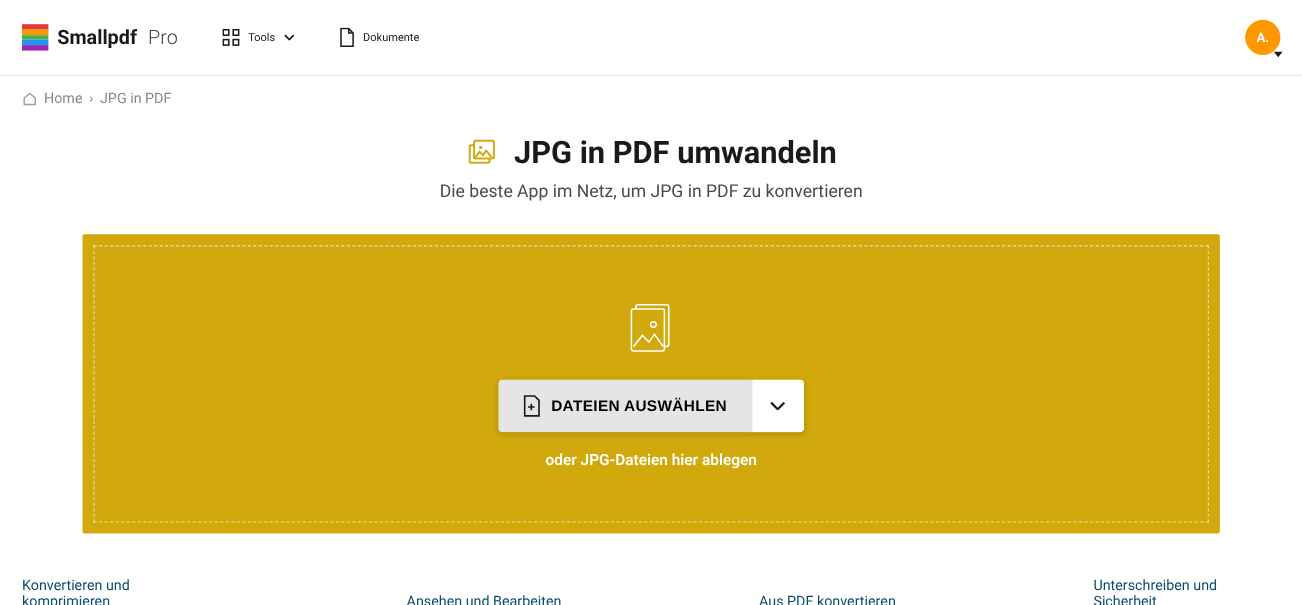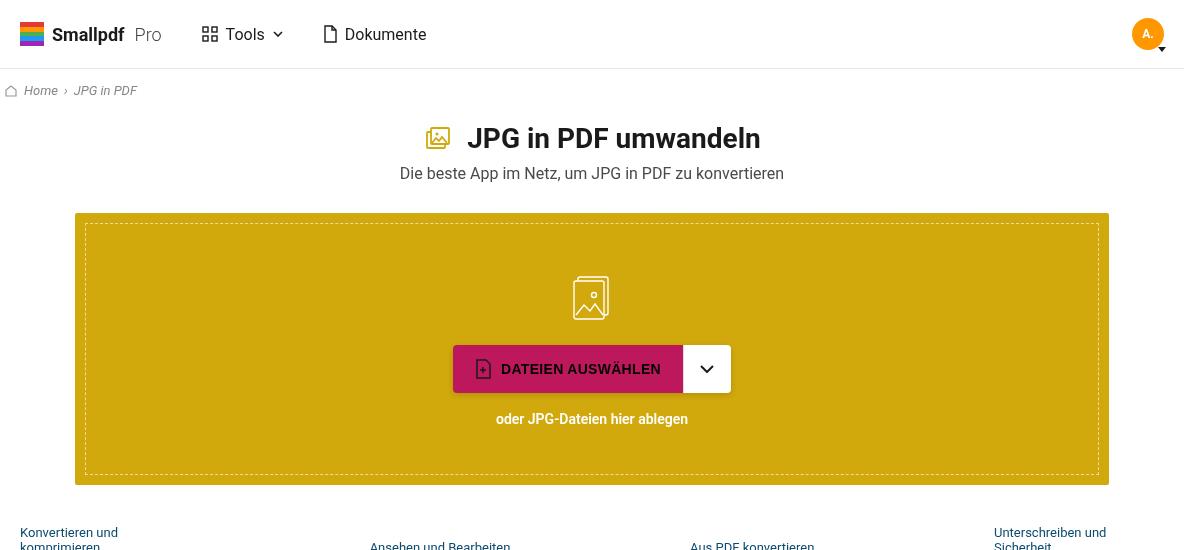--- a/index.html
+++ b/index.html
@@ -3,36 +3,36 @@
 <meta charset="utf-8">
 <style>
 * { margin: 0; padding: 0; box-sizing: border-box; }
 body { font-family: -apple-system, BlinkMacSystemFont, "Segoe UI", Roboto, Helvetica, Arial, sans-serif; background: #fff; color: #1a1a1a; width: 1184px; }
 .header { display: flex; align-items: center; height: 69px; padding: 0 20px; border-bottom: 1px solid #e8e8e8; }
 .logo-block { display: flex; align-items: center; gap: 8px; margin-right: 40px; }
 .logo-mark { width: 24px; height: 24px; display: flex; flex-direction: column; }
 .logo-mark span { flex: 1; }
 .logo-text { font-size: 18px; font-weight: 700; }
 .logo-pro { font-size: 18px; font-weight: 300; margin-left: 2px; color: #444; }
-.nav-item { display: flex; align-items: center; gap: 8px; margin-right: 40px; font-size: 16px; color: #1a1a1a; cursor: pointer; }
+.nav-item { display: flex; align-items: center; gap: 8px; margin-right: 40px; font-size: 10px; color: #1a1a1a; cursor: pointer; }
 .nav-item svg { display: block; }
 .spacer { flex: 1; }
 .avatar { width: 32px; height: 32px; border-radius: 50%; background: #ff9800; color: #fff; display: flex; align-items: center; justify-content: center; font-size: 12px; font-weight: 700; position: relative; cursor: pointer; }
 .avatar-caret { position: absolute; right: -2px; bottom: -2px; width: 0; height: 0; border-left: 4px solid transparent; border-right: 4px solid transparent; border-top: 5px solid #1a1a1a; }
-.breadcrumb { display: flex; align-items: flex-end; gap: 6px; padding: 14px 4px; font-size: 13px; color: #878787; font-style: italic; }
+.breadcrumb { display: flex; align-items: flex-start; gap: 6px; padding: 14px 20px; font-size: 13px; color: #878787; }
 .breadcrumb a { color: #878787; text-decoration: none; }
 .breadcrumb svg { display: block; }
 .hero { text-align: center; margin-top: 10px; }
 .hero-title { display: inline-flex; align-items: center; gap: 14px; font-size: 28px; font-weight: 700; }
 .hero-sub { font-size: 16px; color: #4a4a4a; margin-top: 6px; }
 .dropzone-wrap { padding: 0 75px; margin-top: 30px; }
 .dropzone { background: #d1a90d; padding: 10px; border-radius: 2px; }
 .dropzone-inner { border: 1px dashed rgba(255,255,255,0.6); height: 252px; display: flex; flex-direction: column; align-items: center; justify-content: center; gap: 18px; }
 .file-btn-group { display: flex; box-shadow: 0 2px 6px rgba(0,0,0,0.15); border-radius: 4px; overflow: hidden; }
-.file-btn { background: #be185d; border: none; height: 48px; padding: 0 22px; display: flex; align-items: center; gap: 10px; font-size: 14px; font-weight: 700; letter-spacing: 0.3px; cursor: pointer; }
+.file-btn { background: #e5e5e5; border: none; height: 48px; padding: 0 22px; display: flex; align-items: center; gap: 10px; font-size: 14px; font-weight: 700; letter-spacing: 0.3px; cursor: pointer; }
 .file-btn-caret { background: #fff; border: none; border-left: 1px solid #e0e0e0; width: 48px; height: 48px; display: flex; align-items: center; justify-content: center; cursor: pointer; }
 .drop-hint { color: #fff; font-size: 14px; font-weight: 600; }
 .footer-links { display: flex; justify-content: space-between; padding: 40px 20px 10px; font-size: 13px; color: #0c4a6e; align-items: flex-end; }
 .footer-col { max-width: 170px; }
 </style>
 </head>
 <body>
 
 <header class="header">
   <div class="logo-block">

